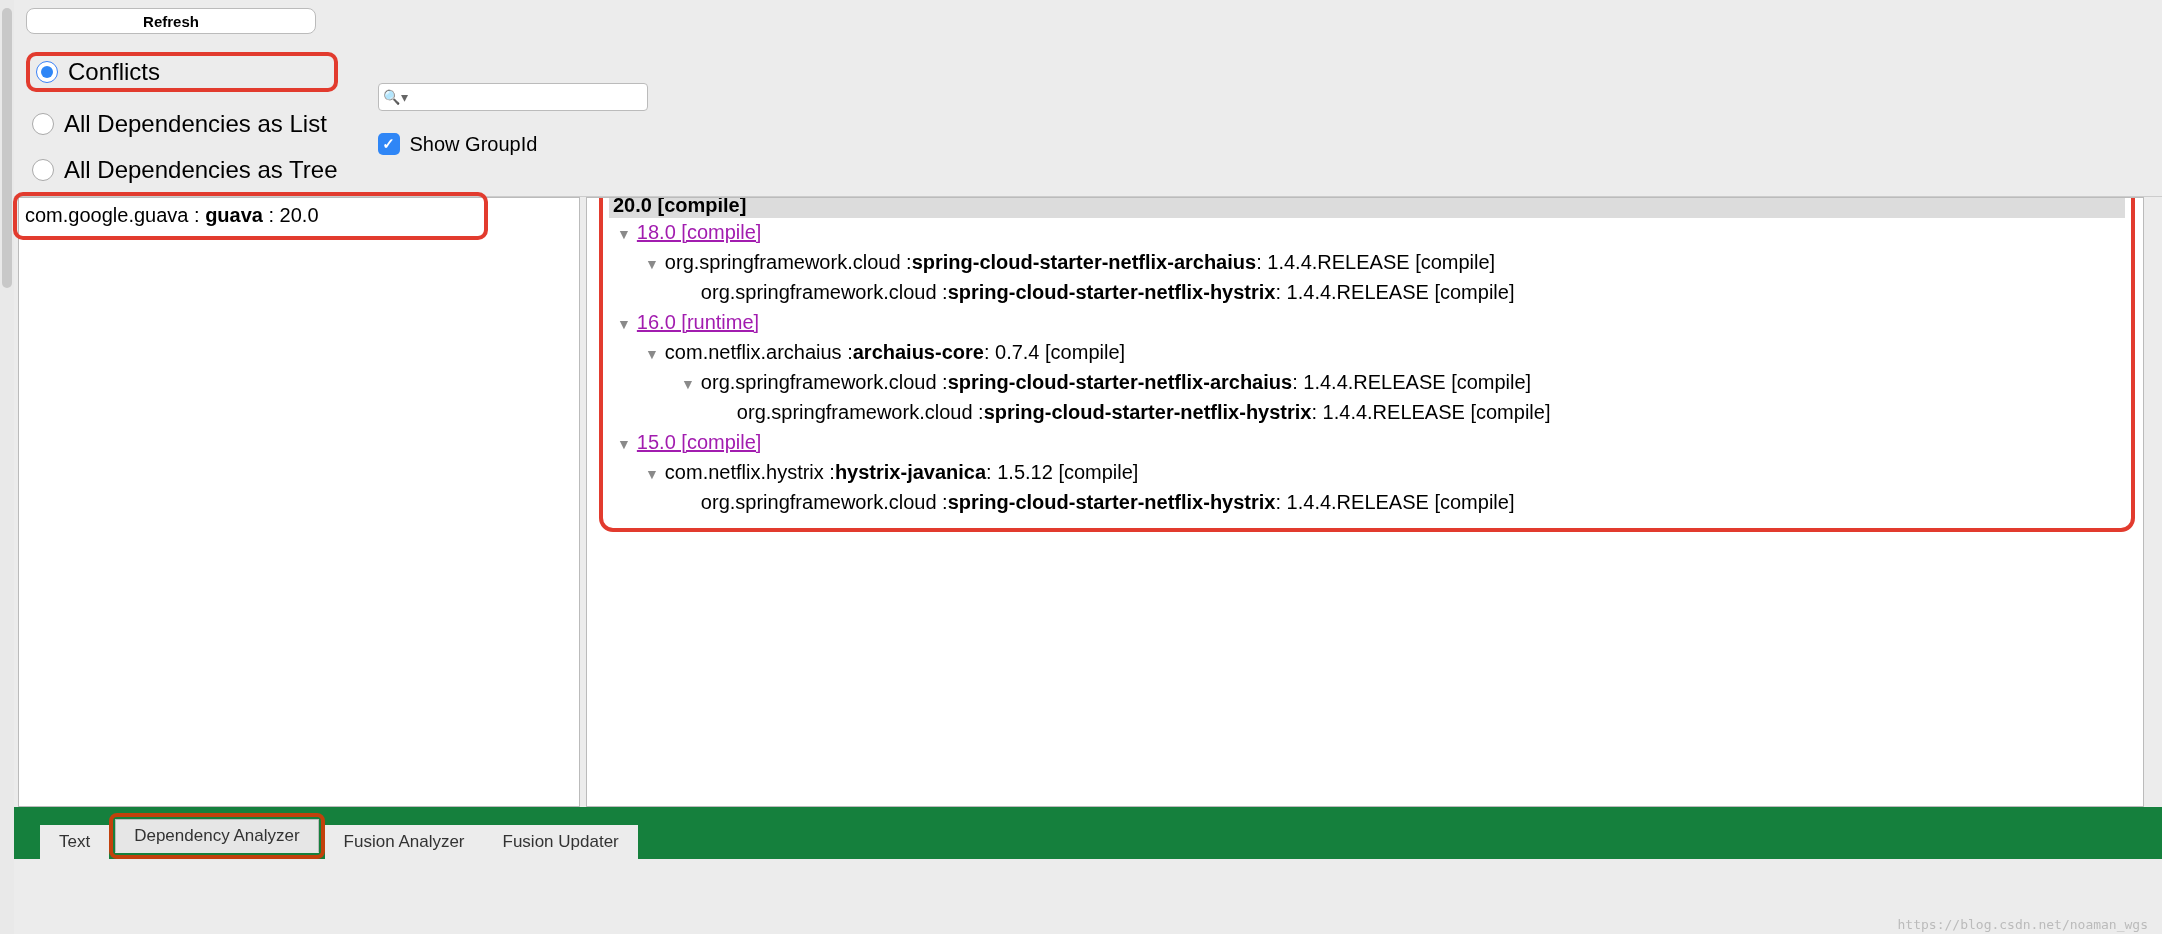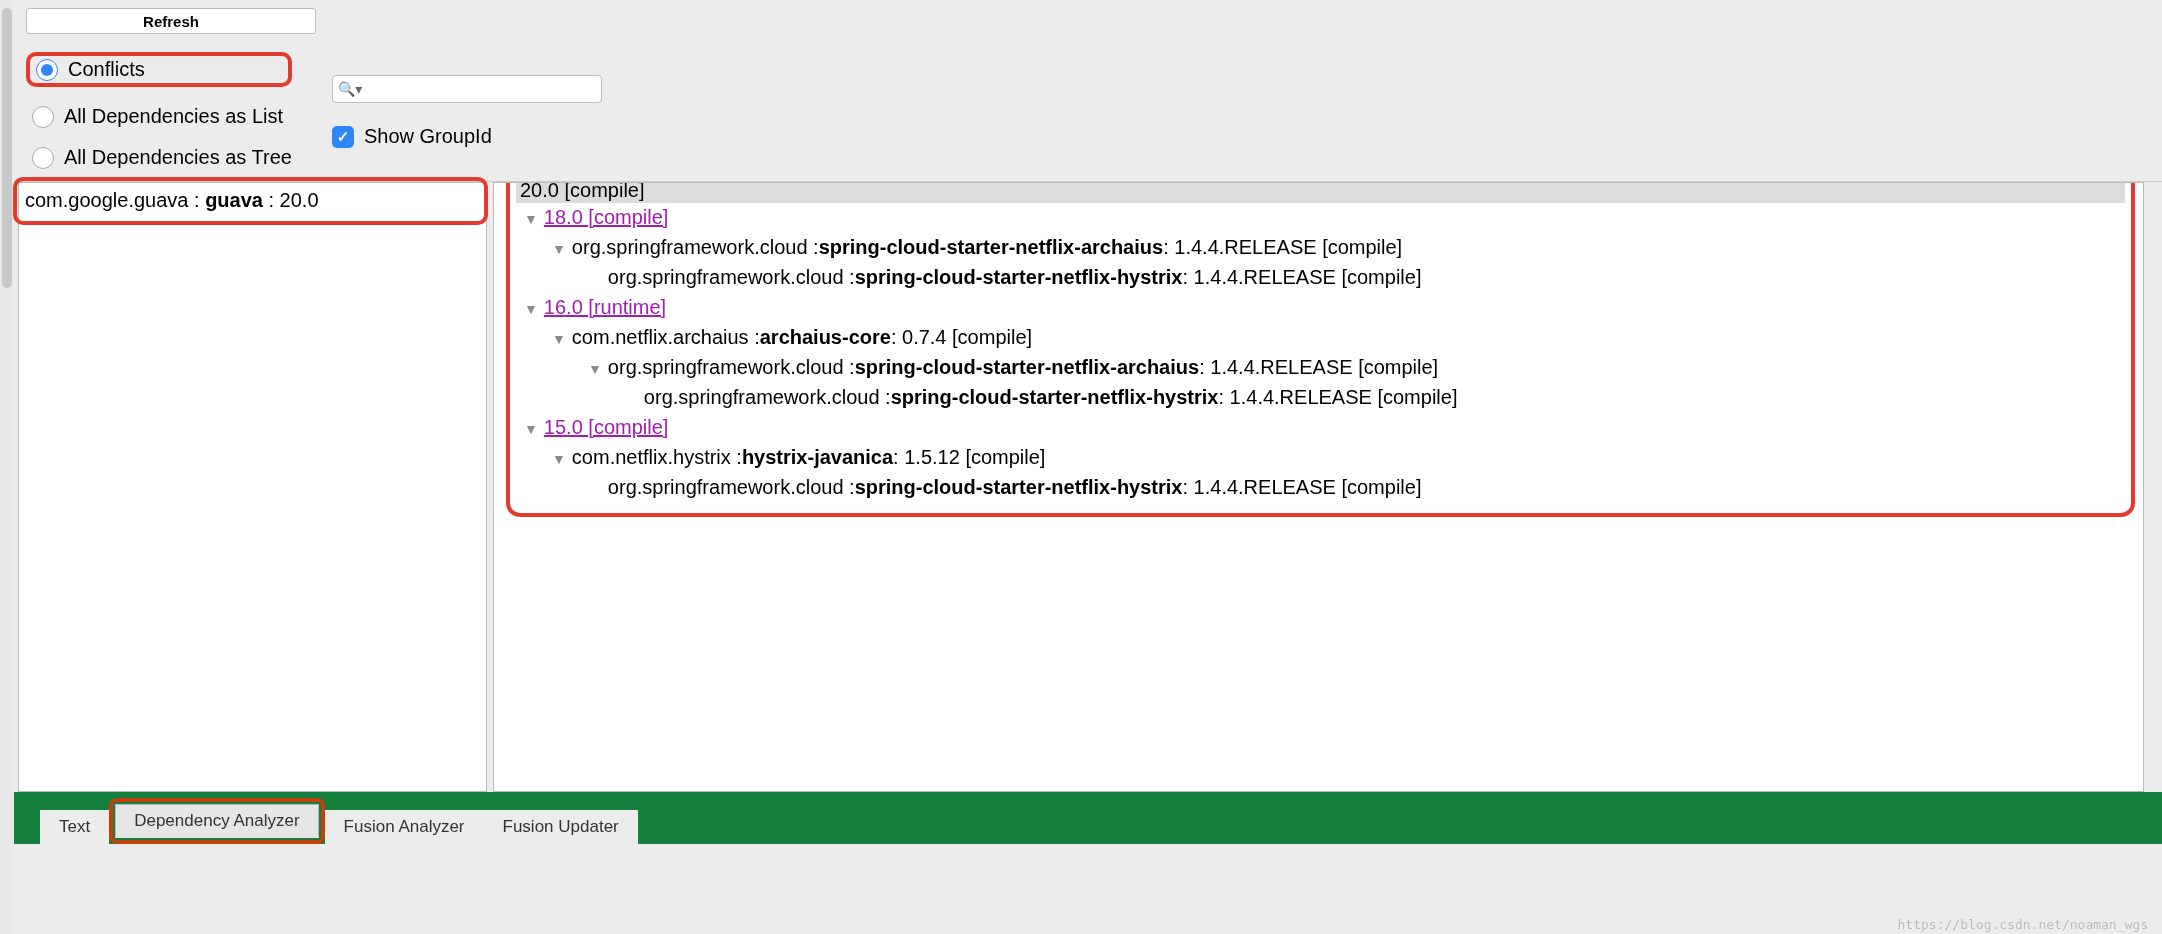--- a/index.html
+++ b/index.html
@@ -13,21 +13,21 @@
   color: #000;
 }
 .toolbar {
   background: #ececec;
   padding: 8px 0 12px 20px;
   border-bottom: 1px solid #ccc;
 }
 .refresh-btn {
   background: #fff;
   border: 1px solid #bbb;
-  border-radius: 3px;
+  border-radius: 8px;
   width: 290px;
   height: 26px;
   font-size: 15px;
   font-weight: 600;
   cursor: pointer;
 }
 .filter-row {
   display: flex;
   align-items: center;
   margin-top: 18px;
@@ -41,21 +41,21 @@
   border: 4px solid #e23b2e;
   border-radius: 10px;
   padding: 2px 6px;
   display: inline-flex;
   align-items: center;
 }
 .radio-item {
   display: flex;
   align-items: center;
   gap: 10px;
-  font-size: 20px;
+  font-size: 24px;
   padding-left: 6px;
 }
 .radio-item.hl { padding-left: 0; }
 .radio-circle {
   width: 22px; height: 22px;
   border-radius: 50%;
   border: 1px solid #aaa;
   background: #fff;
   display: inline-flex;
   align-items: center;
@@ -114,21 +114,21 @@
   justify-content: center;
   font-size: 15px;
   font-weight: bold;
 }
 .main {
   display: flex;
   height: 610px;
   background: #ececec;
 }
 .left-col {
-  width: 469px;
+  width: 562px;
   background: #fff;
   border: 1px solid #bbb;
   margin: 0 6px 0 18px;
   position: relative;
 }
 .left-red {
   position: absolute;
   left: -6px; top: -6px;
   border: 4px solid #e23b2e;
   border-radius: 10px;
@@ -160,20 +160,21 @@
   border: 4px solid #e23b2e;
   border-radius: 14px;
   margin: 0 8px 0 12px;
   padding: 4px 6px 10px 6px;
 }
 .selected-row {
   background: #dcdcdc;
   padding: 0 4px;
   font-size: 20px;
   line-height: 26px;
+  font-weight: bold;
 }
 .tree-row {
   display: flex;
   align-items: baseline;
   font-size: 20px;
   line-height: 28px;
   white-space: nowrap;
 }
 .tree-row .triangle {
   color: #8a8a8a;

